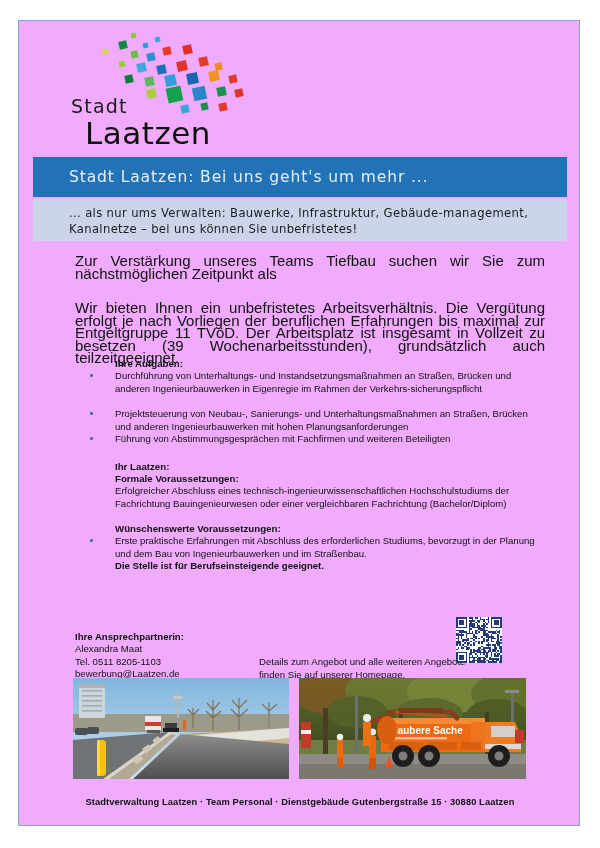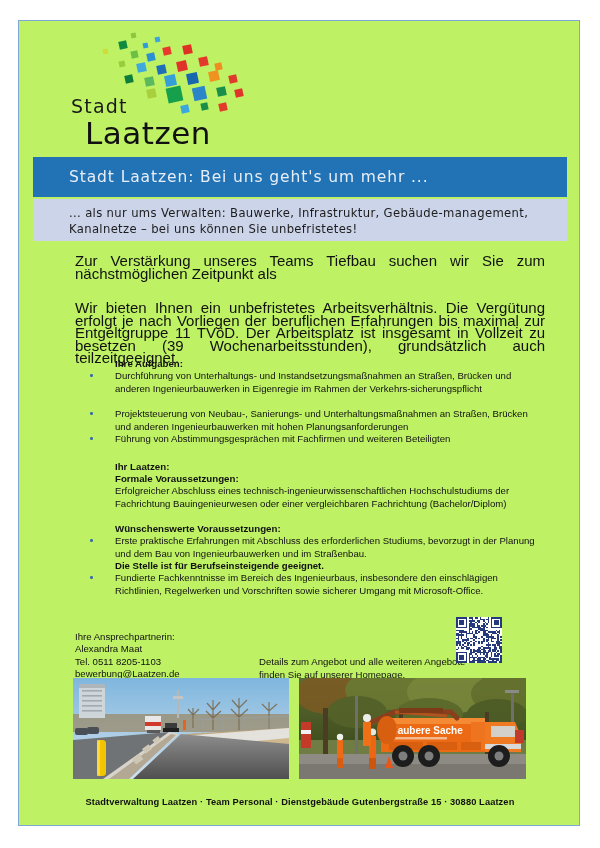--- a/index.html
+++ b/index.html
@@ -13,21 +13,21 @@
     font-family: "Liberation Sans", sans-serif;
     -webkit-font-smoothing: antialiased;
   }
   #page {
     position: absolute;
     left: 18px;
     top: 20px;
     width: 562px;
     height: 806px;
     border: 1px solid #7fa8d4;
-    background: #bef264;
+    background: #f0abfc;
     box-sizing: border-box;
     overflow: hidden;
   }
 
   
   #logo-block {
     position: absolute;
     left: 40px;
     top: 8px;
     width: 210px;
@@ -177,21 +177,21 @@
   #contact-left {
     position: absolute;
     left: 56px;
     top: 610px;
     width: 200px;
     font-size: 9.6px;
     line-height: 12.4px;
     color: #111111;
   }
   #contact-left .name-bold {
-    font-weight: normal;
+    font-weight: bold;
   }
   #contact-right {
     position: absolute;
     left: 240px;
     top: 635px;
     width: 215px;
     font-size: 9.6px;
     line-height: 12.6px;
     color: #111111;
   }
@@ -306,24 +306,20 @@
 
   <div class="sec-heading" style="top:502px;">Wünschenswerte Voraussetzungen:</div>
 
   <div class="bullet-row" style="top:514px;">
     <span class="bullet-dot"></span>
     <span class="bullet-text">Erste praktische Erfahrungen mit Abschluss des erforderlichen Studiums, bevorzugt in der Planung und dem Bau von Ingenieurbauwerken und im Straßenbau.</span>
   </div>
 
   <div class="plain-row inline-bold" style="top:539px;">Die Stelle ist für Berufseinsteigende geeignet.</div>
 
-  <div class="bullet-row" style="top:551px;">
-    <span class="bullet-dot"></span>
-    <span class="bullet-text">Fundierte Fachkenntnisse im Bereich des Ingenieurbaus, insbesondere den einschlägigen Richtlinien, Regelwerken und Vorschriften sowie sicherer Umgang mit Microsoft-Office.</span>
-  </div>
 
   <div id="contact-left">
     <div class="name-bold">Ihre Ansprechpartnerin:</div>
     <div>Alexandra Maat</div>
     <div>Tel. 0511 8205-1103</div>
     <div>bewerbung@Laatzen.de</div>
   </div>
 
   <div id="contact-right">Details zum Angebot und alle weiteren Angebote finden Sie auf unserer Homepage.</div>
 

